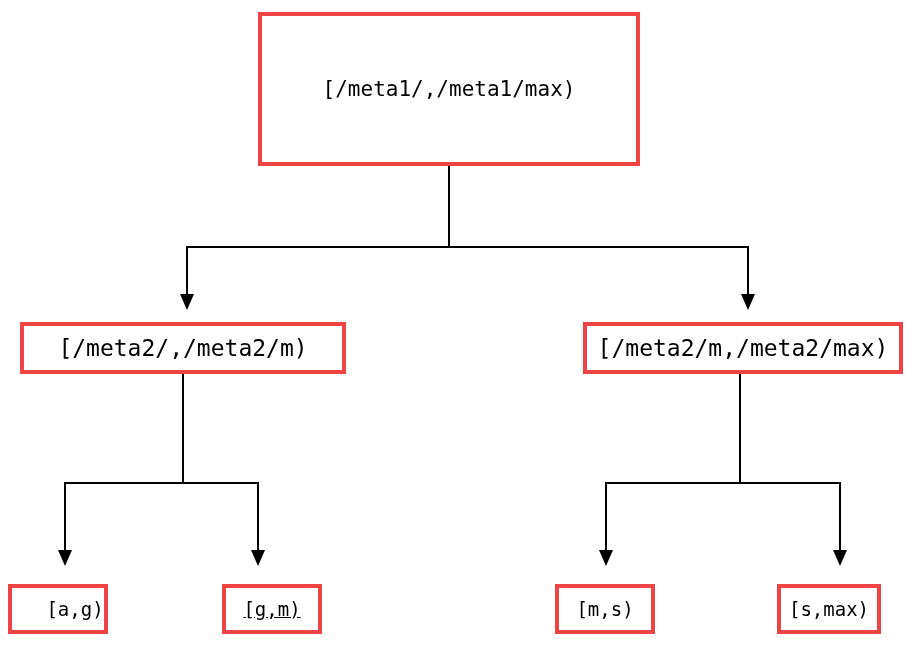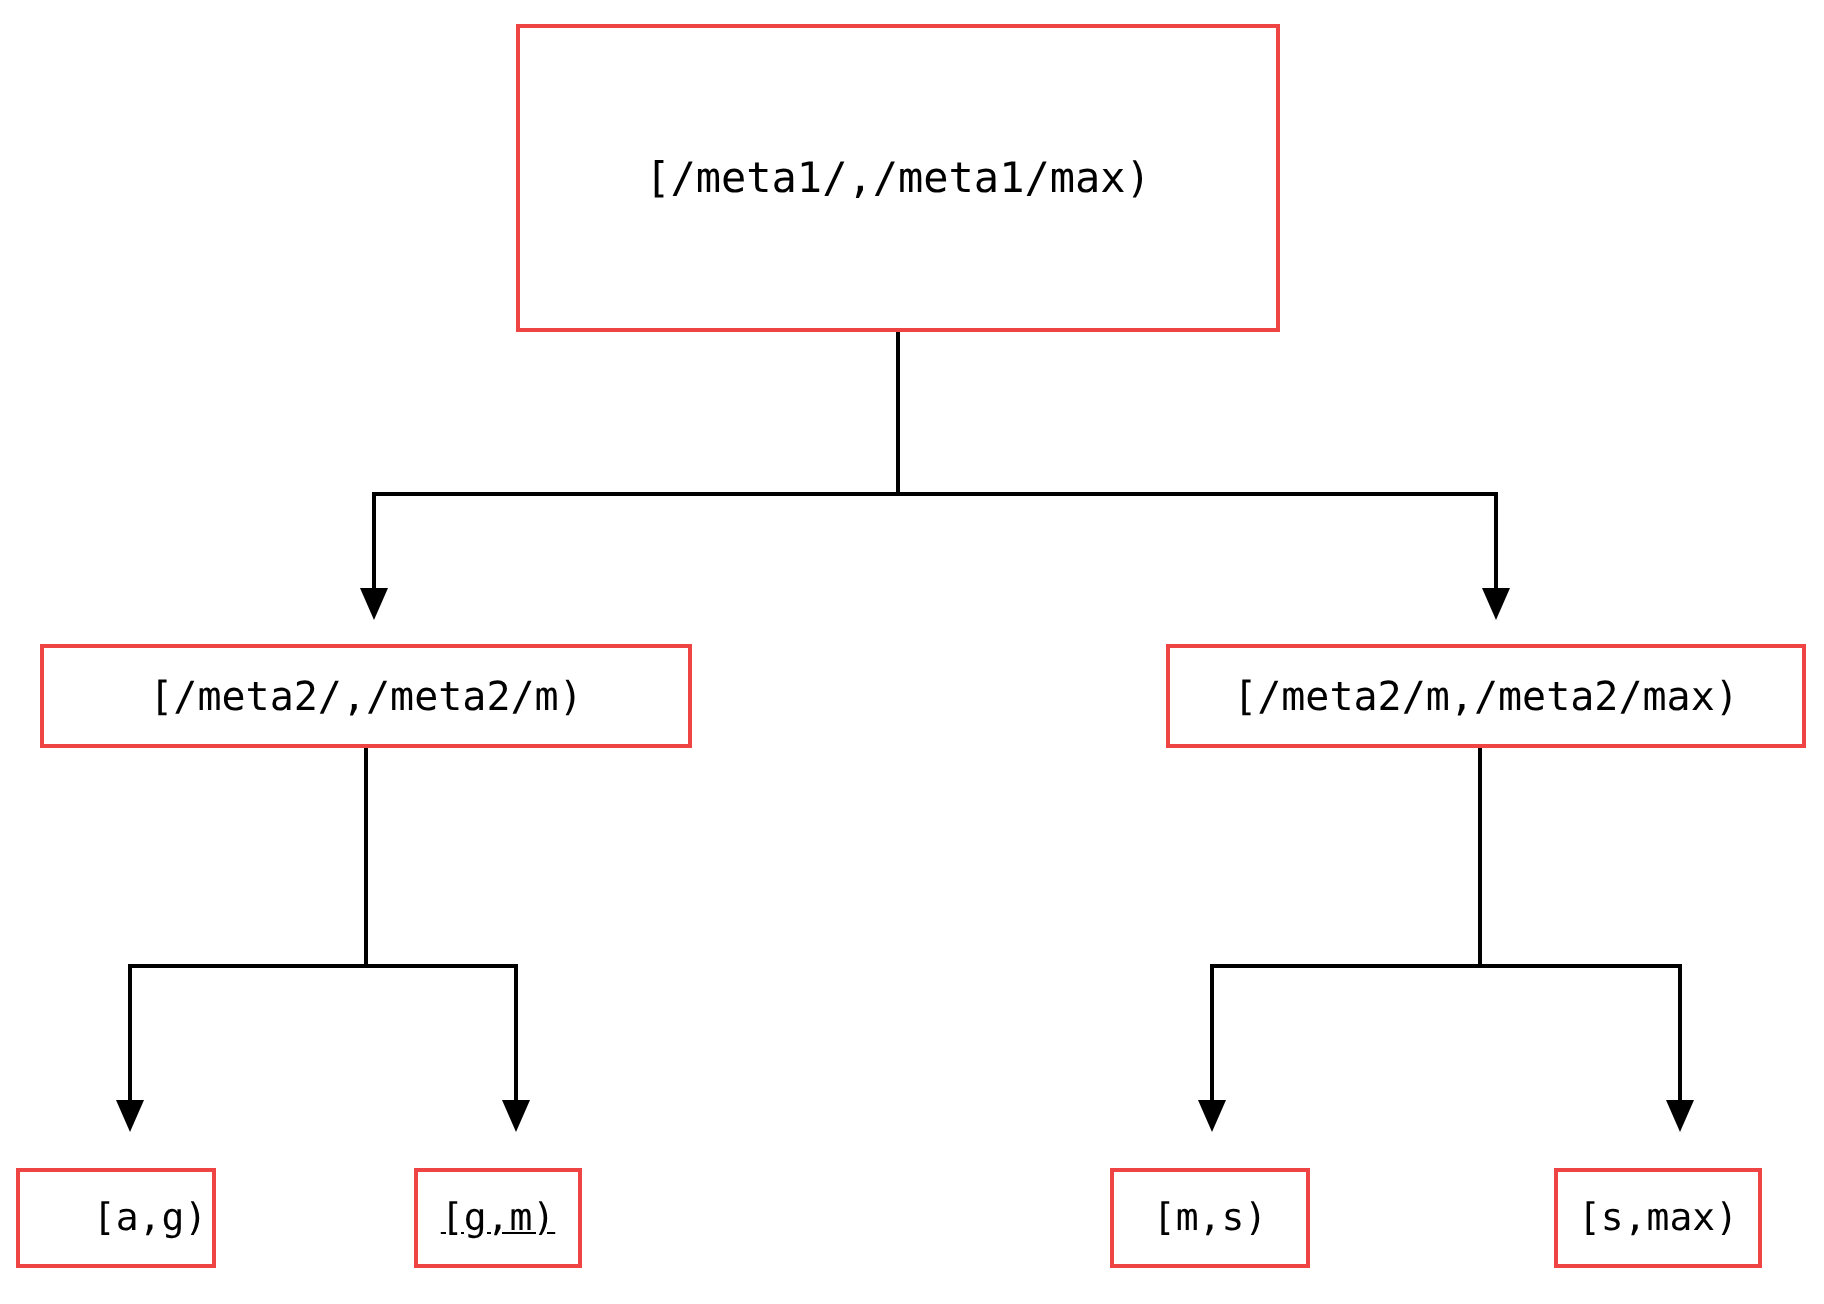--- a/index.html
+++ b/index.html
@@ -13,21 +13,21 @@
   #diagram-root {
     position: relative;
     width: 912px;
     height: 652px;
     background: #ffffff;
     overflow: hidden;
   }
   .node {
     position: absolute;
     box-sizing: border-box;
-    border: 2px solid #ef4444;
+    border: 4px solid #ef4444;
     background: #ffffff;
     display: flex;
     align-items: center;
     justify-content: center;
     color: #000000;
     white-space: pre;
   }
   .node-label {
     display: block;
     line-height: 1;
@@ -49,25 +49,25 @@
     width: 326px;
     height: 52px;
   }
   #node-mid-right {
     left: 583px;
     top: 322px;
     width: 320px;
     height: 52px;
   }
   #node-mid-left .node-label,
-  #node-mid-right .node-label { font-size: 20px; }
+  #node-mid-right .node-label { font-size: 23px; }
 
   
   #node-leaf-ag  { left: 8px;   top: 584px; width: 100px; height: 50px; padding-left: 34px; }
-  #node-leaf-gm  { left: 207px; top: 584px; width: 84px; height: 50px; text-decoration: underline; }
+  #node-leaf-gm  { left: 222px; top: 584px; width: 100px; height: 50px; text-decoration: underline; }
   #node-leaf-ms  { left: 555px; top: 584px; width: 100px; height: 50px; }
   #node-leaf-smax{ left: 777px; top: 584px; width: 104px; height: 50px; }
   .leaf .node-label { font-size: 19px; }
 
   
   .conn-v {
     position: absolute;
     width: 2px;
     background: #000000;
   }

